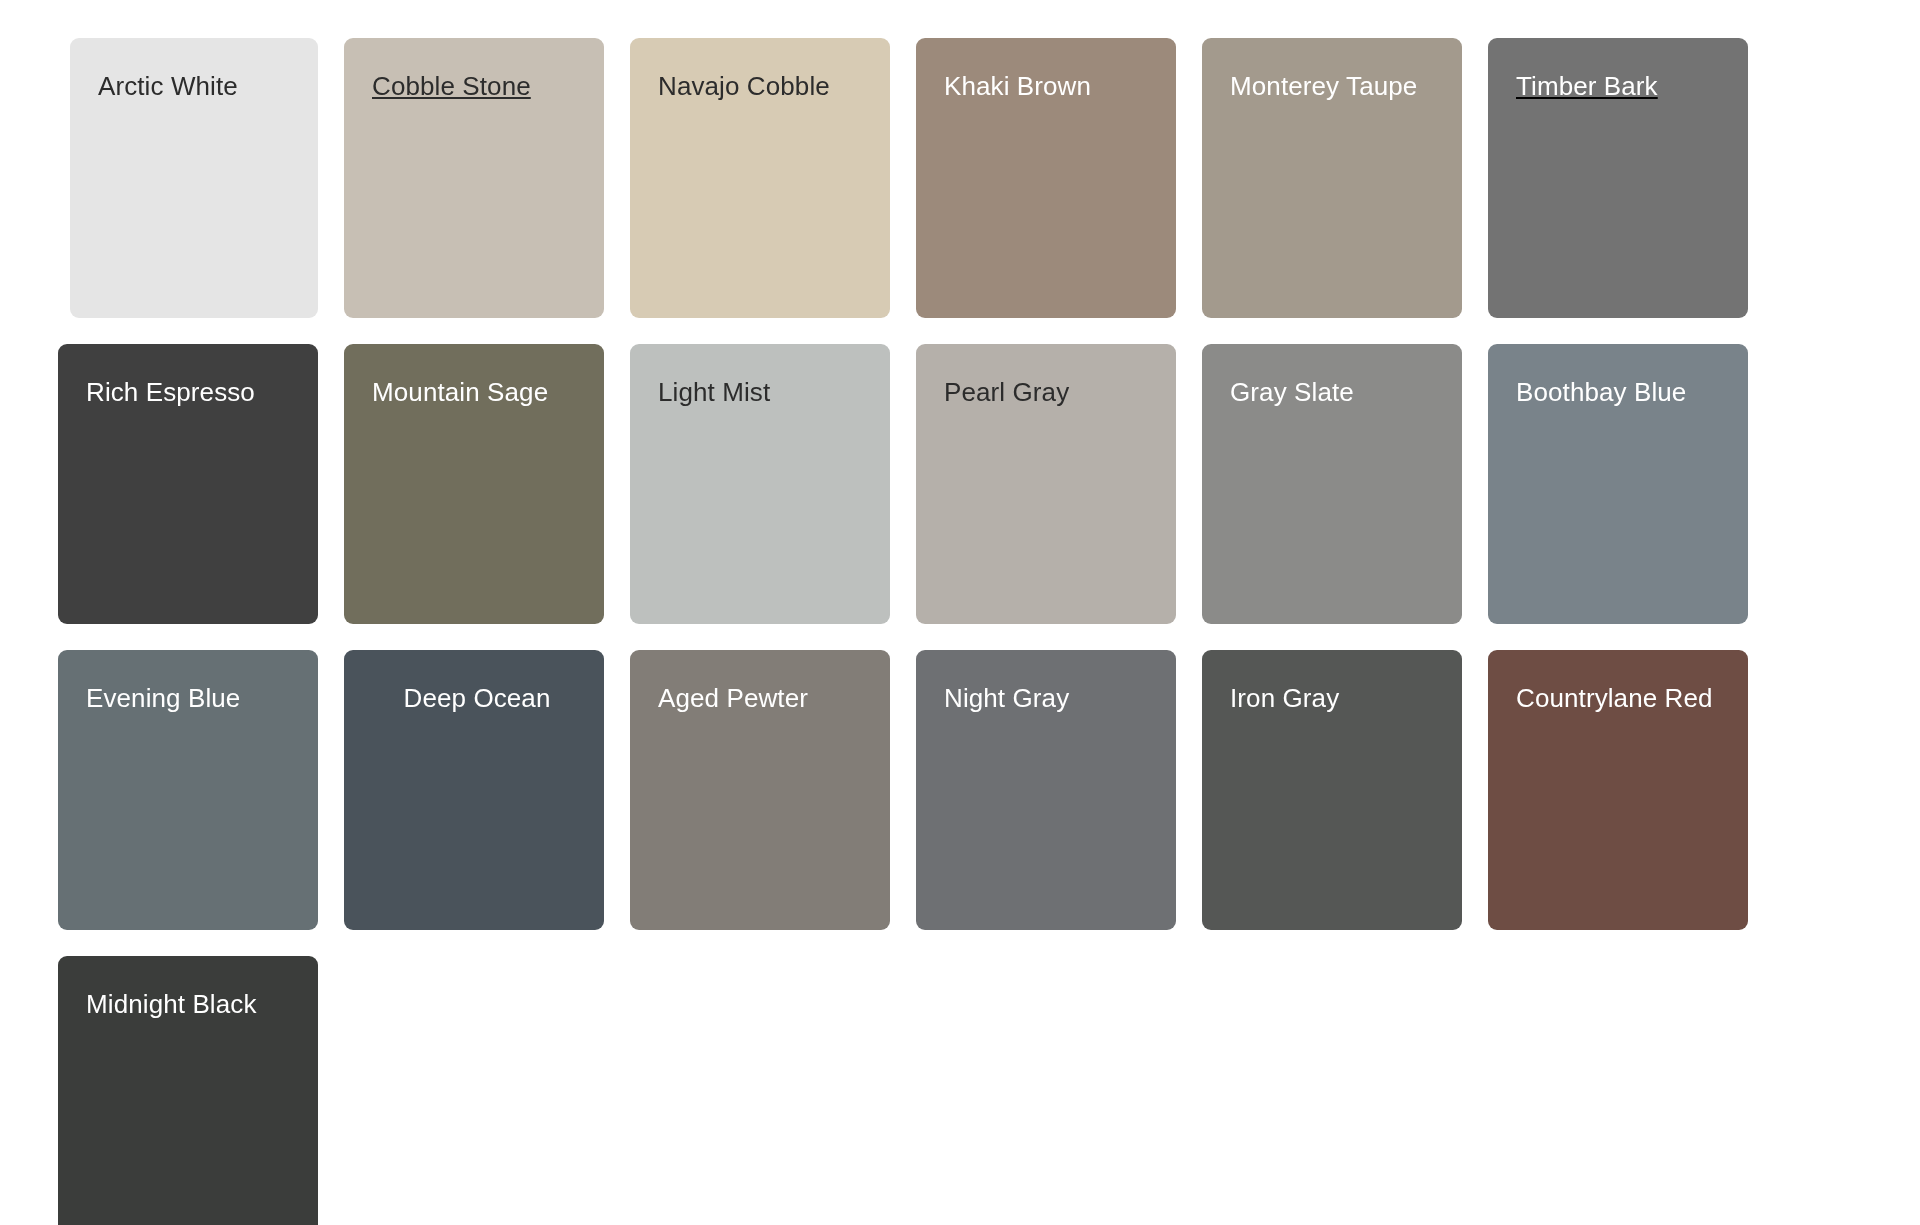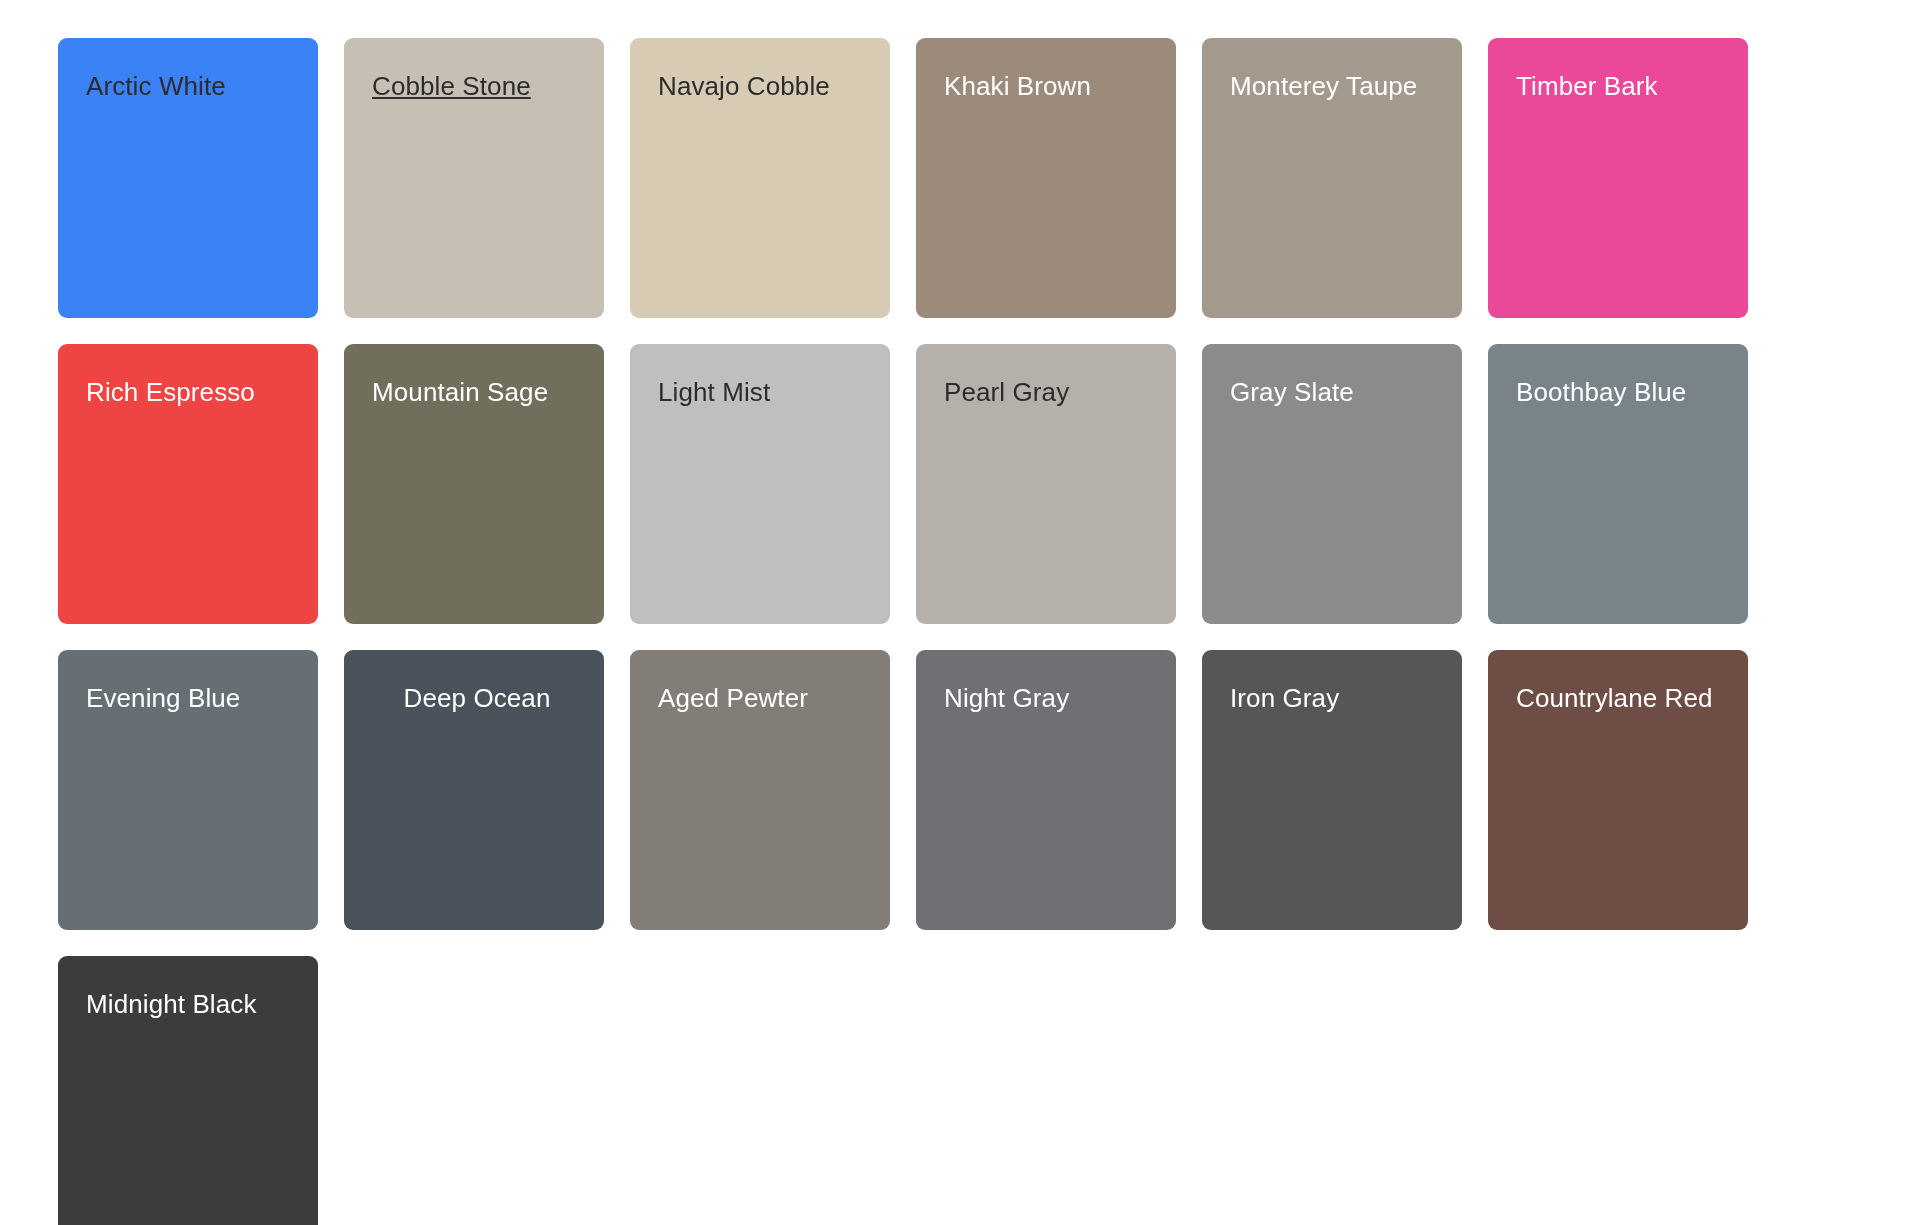--- a/index.html
+++ b/index.html
@@ -36,39 +36,39 @@
     font-weight: 400;
     letter-spacing: 0.1px;
     display: block;
     word-wrap: break-word;
   }
 </style>
 </head>
 <body>
 
 <div id="swatch-grid">
-    <div class="swatch" style="background: #3b82f6;">
+    <div class="swatch" style="background: #e5e5e5; margin-left: 12px;">
       <span class="swatch-label" style="color: rgb(44, 44, 44);">Arctic White</span>
     </div>
     <div class="swatch" style="background: rgb(199, 191, 180);">
       <span class="swatch-label" style="color: rgb(44, 44, 44); text-decoration: underline;">Cobble Stone</span>
     </div>
     <div class="swatch" style="background: rgb(215, 203, 180);">
       <span class="swatch-label" style="color: rgb(44, 44, 44);">Navajo Cobble</span>
     </div>
     <div class="swatch" style="background: rgb(156, 138, 123);">
       <span class="swatch-label" style="color: rgb(255, 255, 255);">Khaki Brown</span>
     </div>
     <div class="swatch" style="background: rgb(163, 154, 141);">
       <span class="swatch-label" style="color: rgb(255, 255, 255);">Monterey Taupe</span>
     </div>
-    <div class="swatch" style="background: #ec4899;">
+    <div class="swatch" style="background: #737373; text-decoration: underline;">
       <span class="swatch-label" style="color: rgb(255, 255, 255);">Timber Bark</span>
     </div>
-    <div class="swatch" style="background: #ef4444;">
+    <div class="swatch" style="background: #404040;">
       <span class="swatch-label" style="color: rgb(255, 255, 255);">Rich Espresso</span>
     </div>
     <div class="swatch" style="background: rgb(113, 110, 92);">
       <span class="swatch-label" style="color: rgb(255, 255, 255);">Mountain Sage</span>
     </div>
     <div class="swatch" style="background: rgb(189, 192, 190);">
       <span class="swatch-label" style="color: rgb(44, 44, 44);">Light Mist</span>
     </div>
     <div class="swatch" style="background: rgb(181, 176, 170);">
       <span class="swatch-label" style="color: rgb(44, 44, 44);">Pearl Gray</span>

